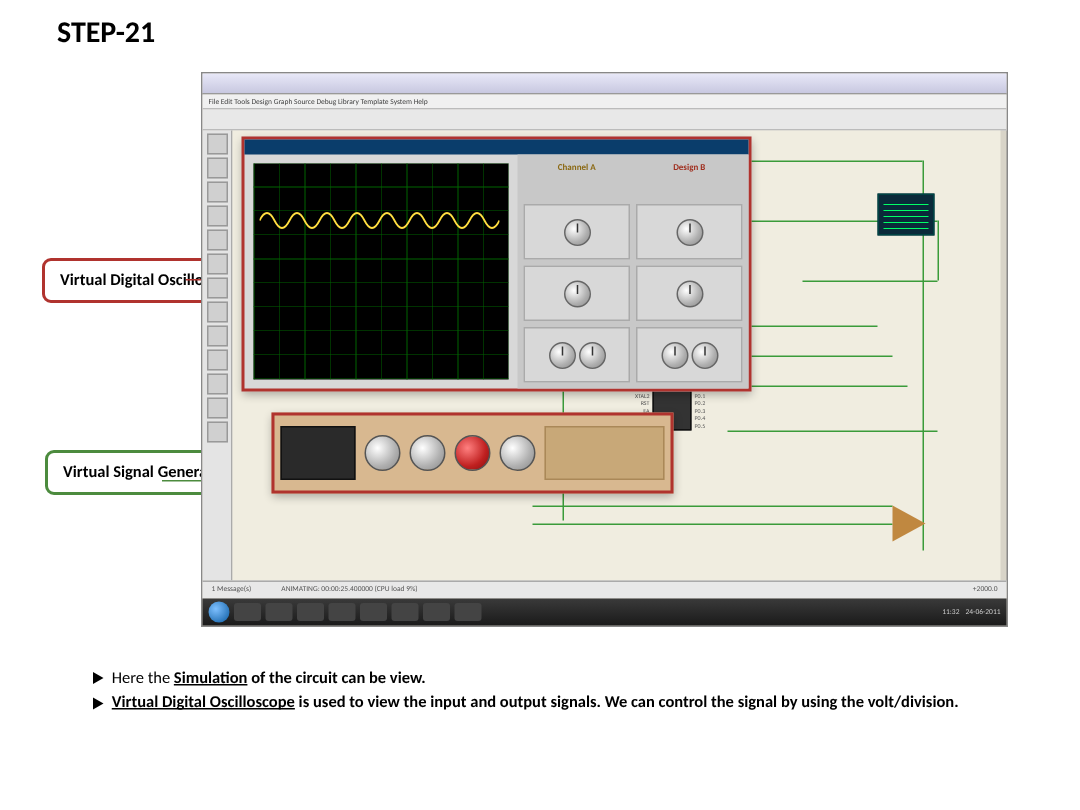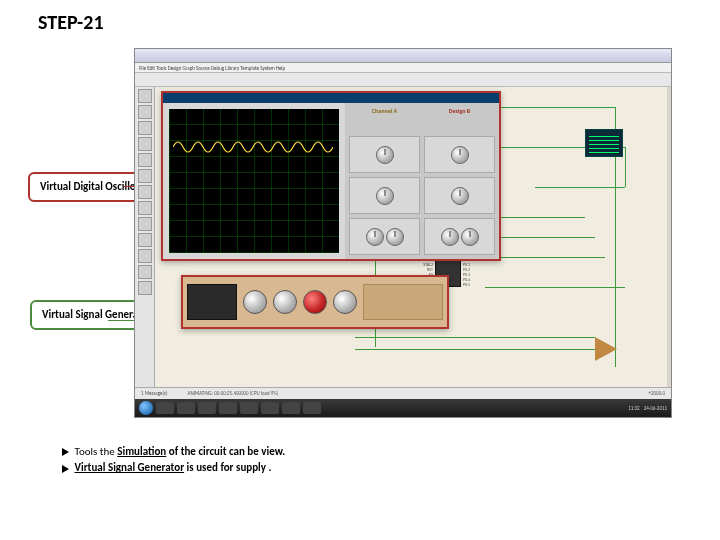--- a/index.html
+++ b/index.html
@@ -217,19 +217,19 @@
     <div class="tb-right">
       <span>11:32</span>
       <span>24-06-2011</span>
     </div>
   </div>
 </div>
 
 <div class="notes">
   <p>
     <span class="arrow"></span>
-    <span>Tools the </span><b><u><span>Simulation</span></u></b><b><span> of the circuit can be view.</span></b>
+    <span>Here the </span><b><u><span>Simulation</span></u></b><b><span> of the circuit can be view.</span></b>
   </p>
   <p>
     <span class="arrow"></span>
-    <b><u><span>Virtual Signal Generator</span></u></b><b><span> is used for supply .</span></b>
+    <b><u><span>Virtual Digital Oscilloscope</span></u></b><b><span> is used to view the input and output signals. We can control the signal by using the volt/division.</span></b>
   </p>
 </div>
 
 </body></html>

